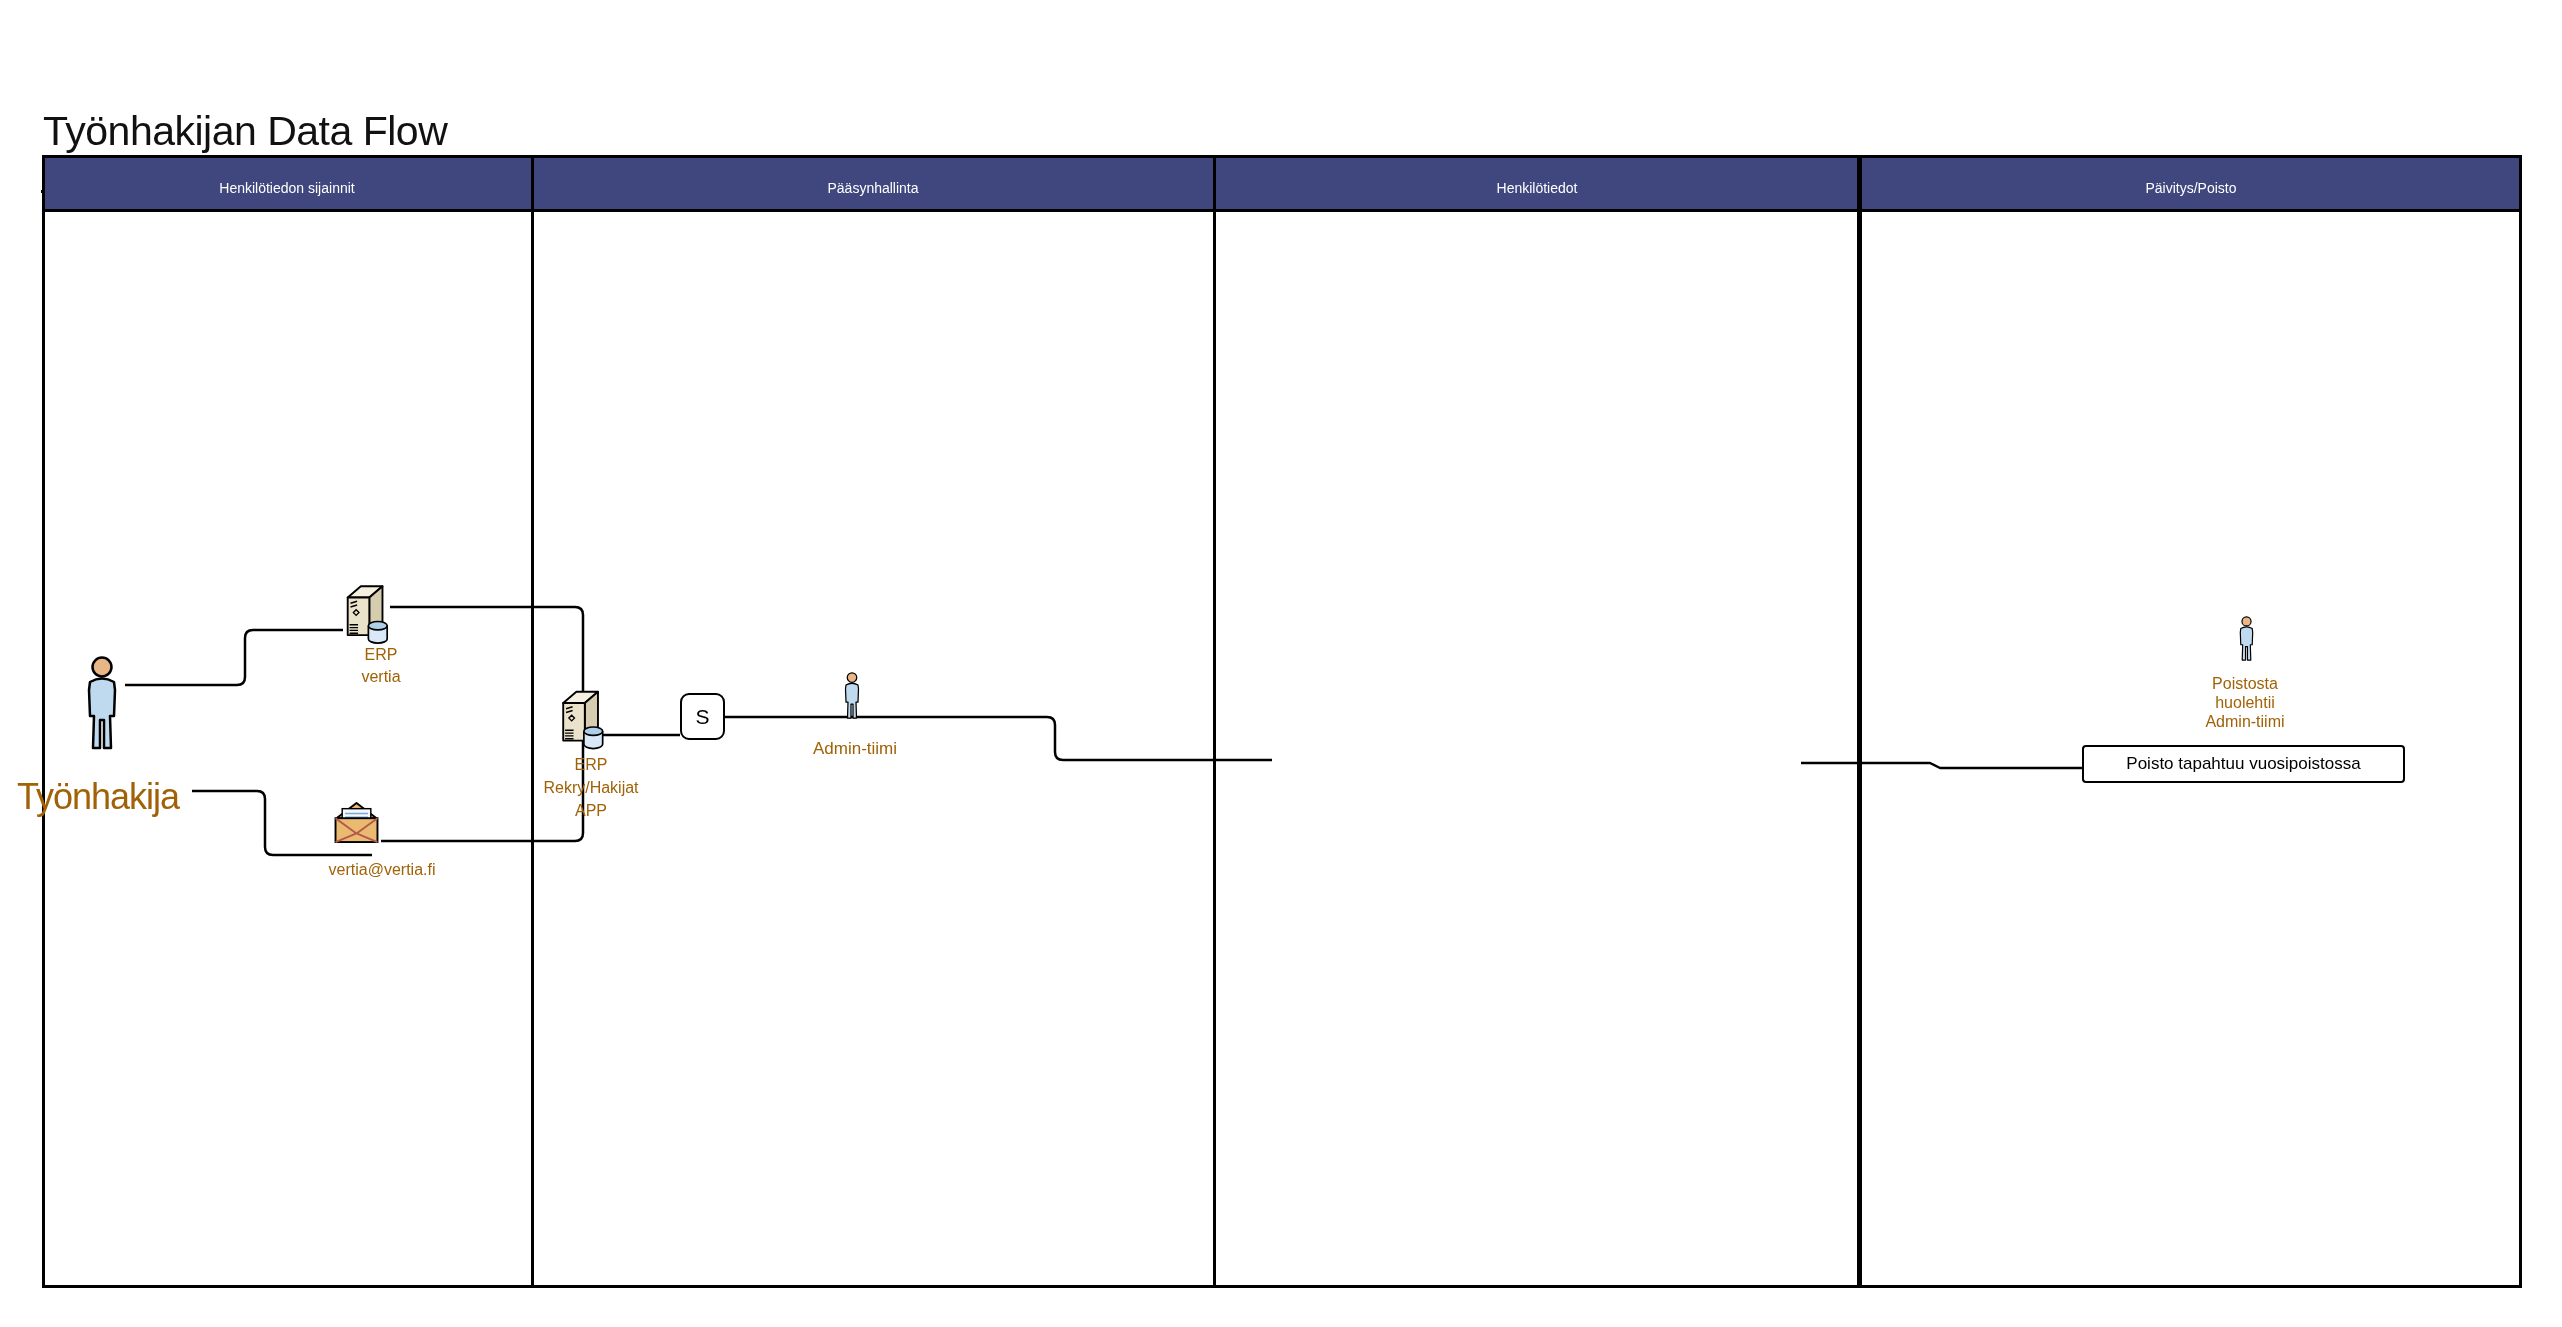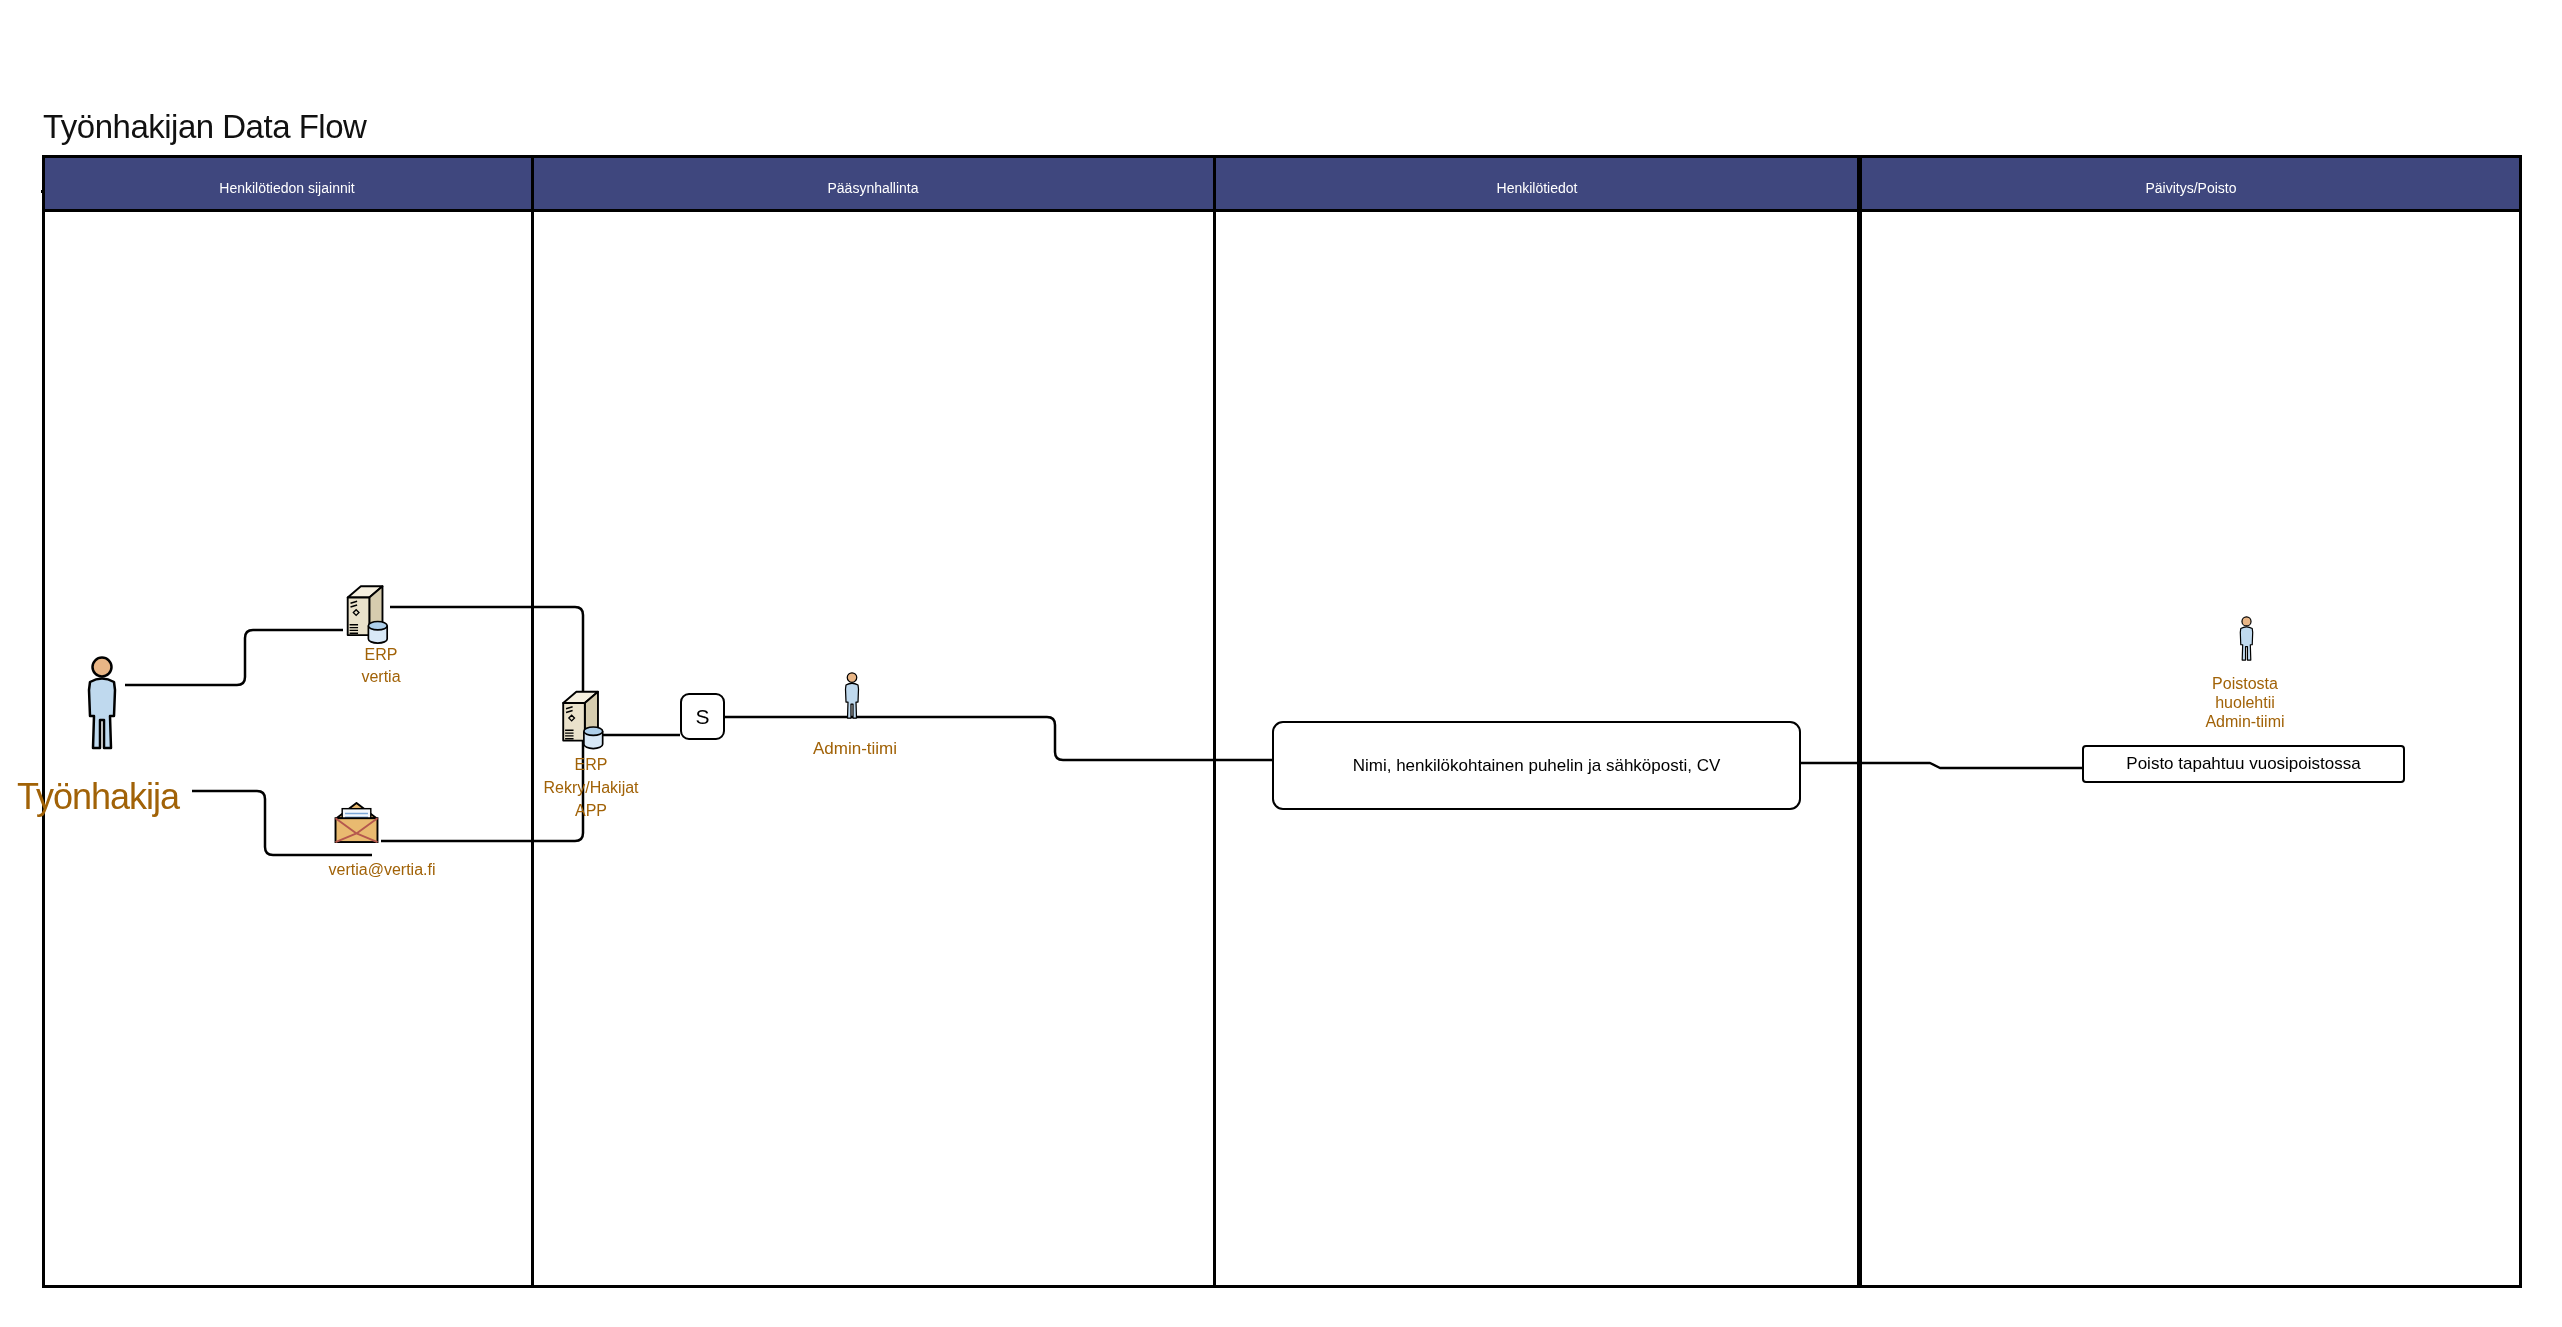--- a/index.html
+++ b/index.html
@@ -7,21 +7,21 @@
     --server-face:#EAE2CB; --server-top:#F6F0E0; --server-side:#D6CCAE;
     --db-fill:#D9E9F7; --db-top:#AECFEA;
     --person-fill:#BFD9EE; --person-head:#E9B686;
     --envelope-fill:#E9BA70; --envelope-fold:#B5584E;
     --letter-fill:#F4F8FC; --letter-line:#7BA7D7;
   }
   html,body{margin:0;padding:0;background:#fff;}
   .stage{position:relative;width:2562px;height:1327px;background:#fff;overflow:hidden;
          font-family:"Liberation Sans",sans-serif;color:#000;}
   .abs{position:absolute;}
-  .page-title{left:43px;top:108px;font-size:33px;letter-spacing:-0.5px;color:#111;white-space:nowrap;}
+  .page-title{left:43px;top:108px;font-size:41px;letter-spacing:-0.5px;color:#111;white-space:nowrap;}
   .title-underline{left:41px;top:190px;width:1100px;height:3px;background:#000;}
   .table-frame{left:42px;top:155px;width:2480px;height:1133px;border:3px solid #000;box-sizing:border-box;background:transparent;}
   .header-band{left:42px;top:155px;width:2480px;height:57px;background:var(--header-bg);
                border:3px solid #000;box-sizing:border-box;}
   .lane-title{top:180px;transform:translateX(-50%);color:var(--header-text);font-size:14px;white-space:nowrap;}
   .vdiv{top:155px;height:1133px;background:#000;}
   .vdiv.thin{width:3px;}
   .vdiv.thick{width:5px;}
   svg.connectors{left:0;top:0;width:2562px;height:1327px;pointer-events:none;}
   svg.connectors path{fill:none;stroke:var(--line);stroke-width:2.5px;stroke-linejoin:round;stroke-linecap:butt;}
@@ -128,23 +128,20 @@
     <span>S</span>
   </div>
 
   <div class="abs" style="left:841px;top:672px;width:22px;height:50px">
     <svg class="icon" width="22" height="50" viewBox="0 0 44 100">
         <use href="#person-shape"></use>
       </svg>
   </div>
   <div class="abs node-label" style="left:855px;top:738px;font-size:17px">Admin-tiimi</div>
 
-  <div class="abs rbox databox">
-    <span>Nimi, henkilökohtainen puhelin ja sähköposti, CV</span>
-  </div>
 
   <div class="abs" style="left:2236px;top:614px;width:21px;height:52px">
     <svg class="icon" width="21" height="52" viewBox="0 0 44 100">
         <use href="#person-shape"></use>
       </svg>
   </div>
   <div class="abs node-label tight" style="left:2245px;top:674px">
     <div>Poistosta</div>
     <div>huolehtii</div>
     <div>Admin-tiimi</div>

